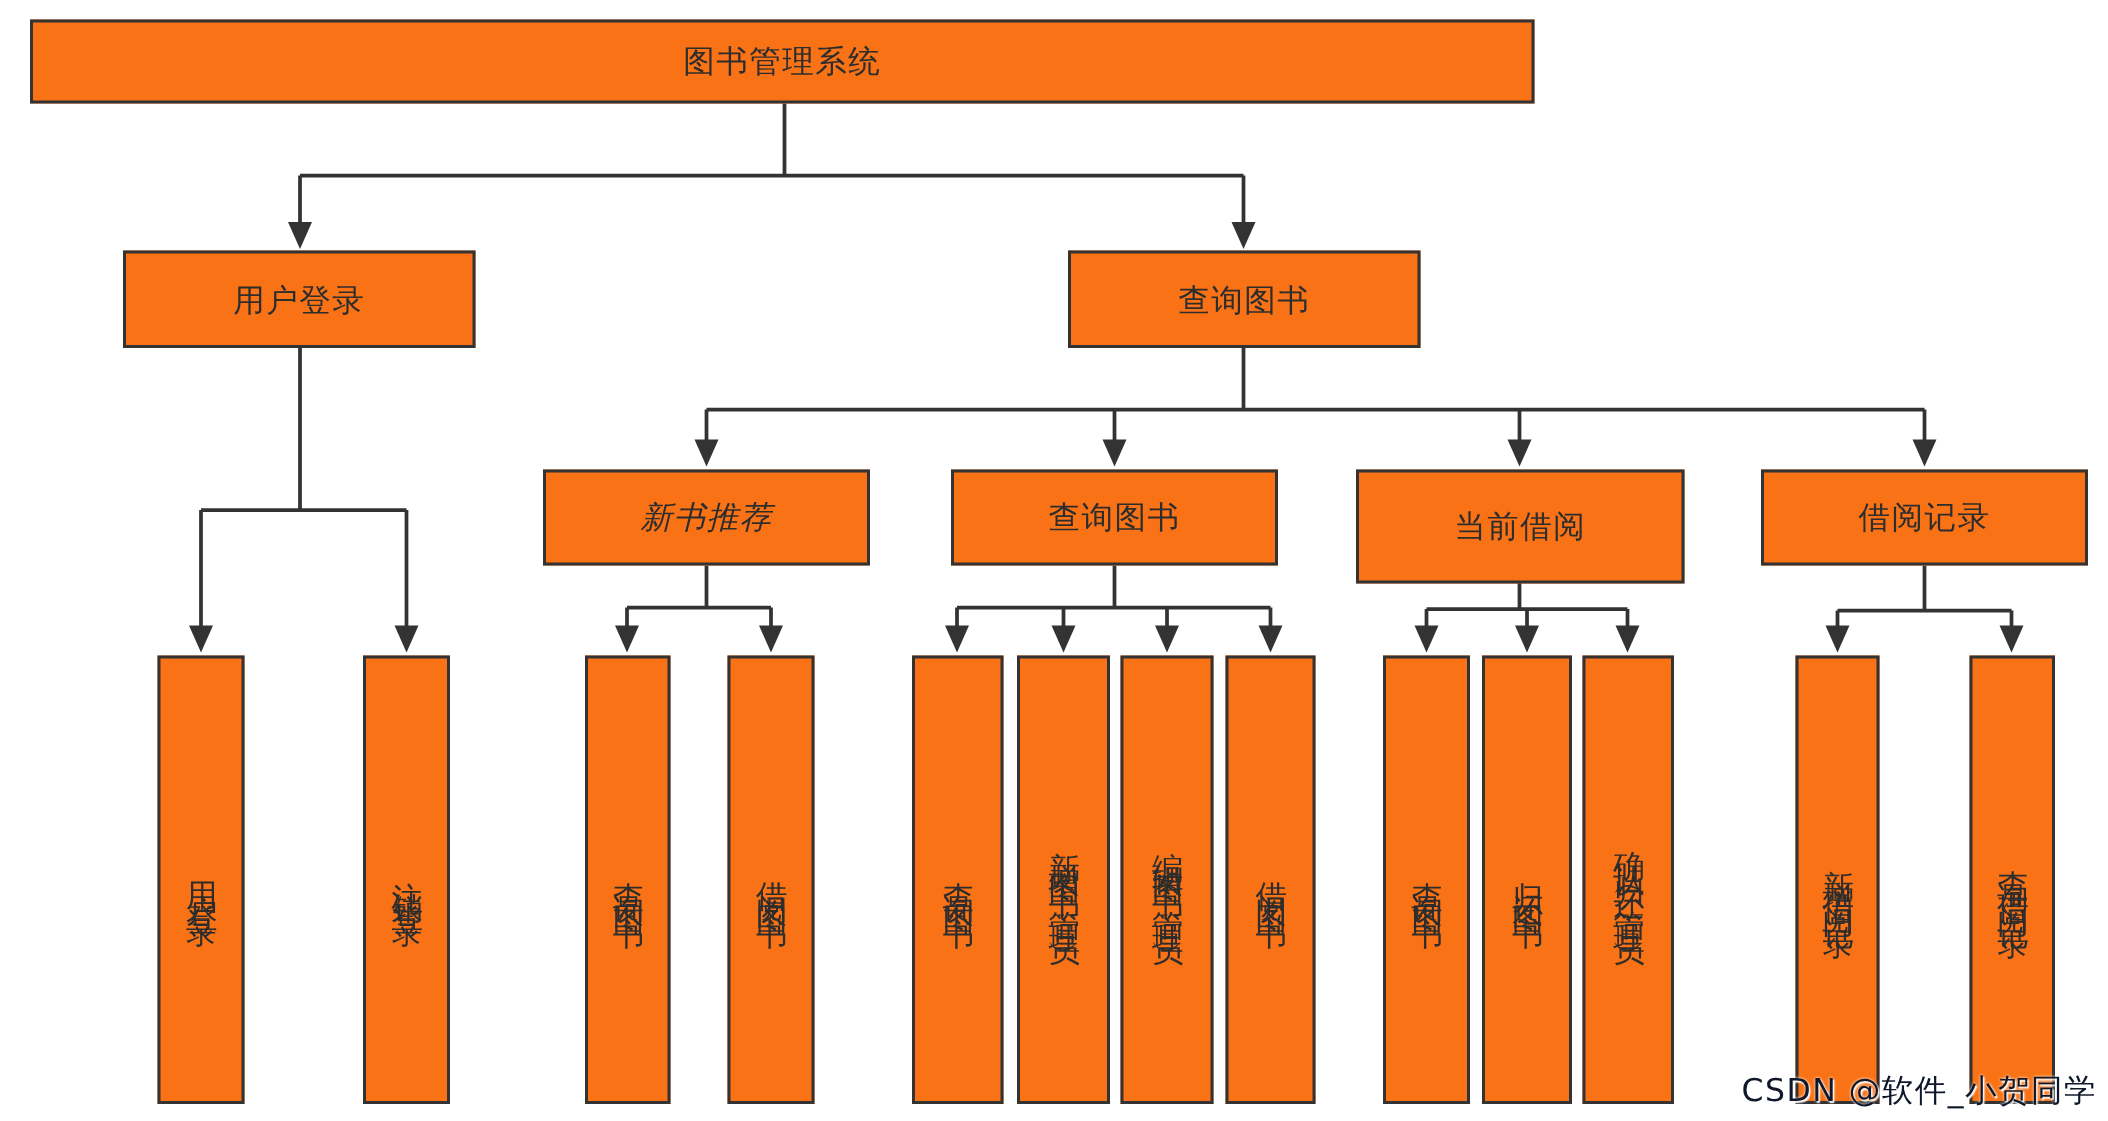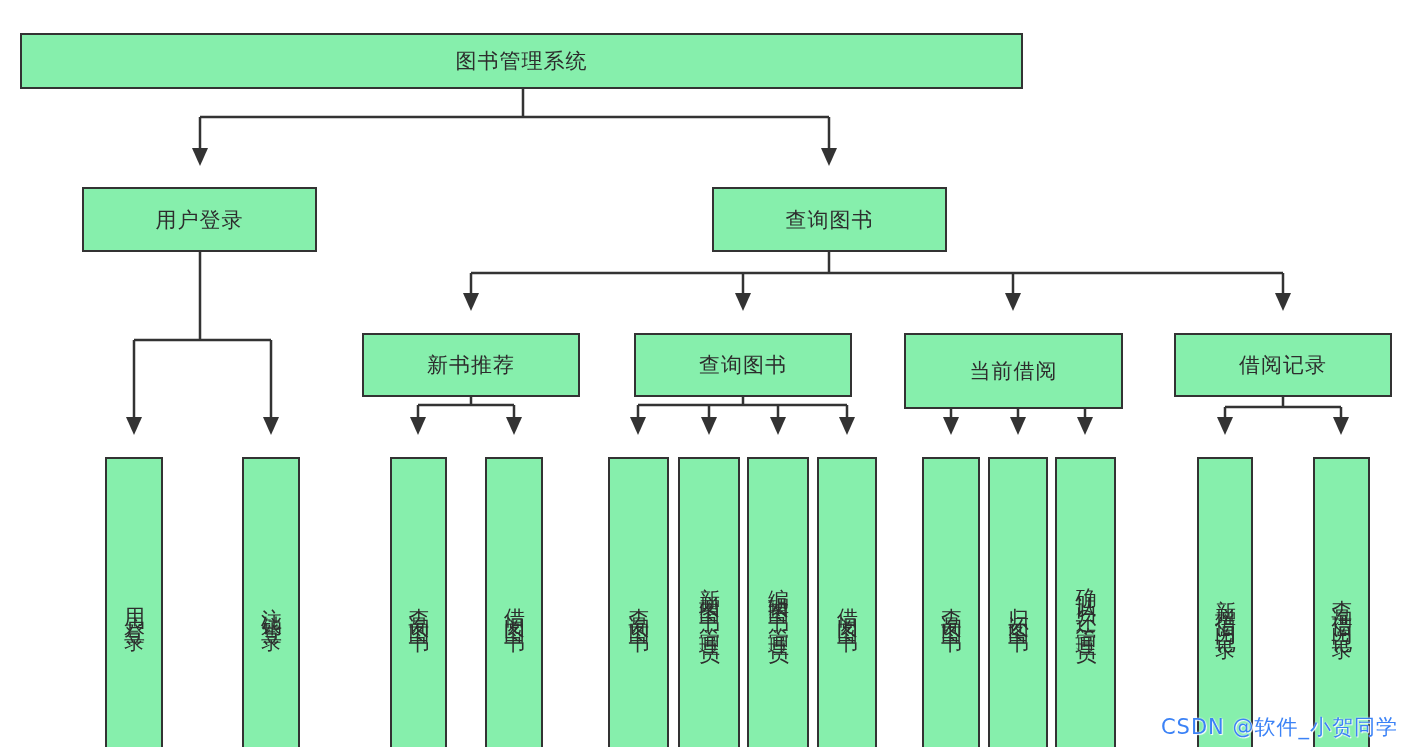--- a/index.html
+++ b/index.html
@@ -22,48 +22,47 @@
     stroke: #333333;
     stroke-width: 2.5;
     fill: none;
   }
   svg.connector-layer polygon {
     fill: #333333;
     stroke: none;
   }
   .node {
     position: absolute;
-    background: #86efac;
+    background: #f97316;
     border: 2.5px solid #333333;
     display: flex;
     align-items: center;
     justify-content: center;
     text-align: center;
-    margin-top: 20px;
   }
   .hbox {
     font-size: 21px;
     letter-spacing: 1px;
     white-space: nowrap;
   }
   .vbox {
     writing-mode: vertical-rl;
     text-orientation: mixed;
     font-size: 21px;
     letter-spacing: 8px;
     line-height: 1;
     white-space: nowrap;
   }
   .watermark {
     position: absolute;
     right: 7px;
     bottom: 6px;
     font-size: 21px;
     letter-spacing: 1px;
-    color: #3b82f6;
+    color: #0f172a;
     text-shadow: 0 0 2px #ffffff, 1px 1px 1px #ffffff;
     white-space: nowrap;
   }
 </style>
 </head>
 <body>
 
 <div class="canvas">
 
   <svg class="connector-layer" viewBox="0 0 1405 747">
@@ -133,21 +132,21 @@
       <path d="M1341,407 V420"></path>
         <polygon points="1333,417 1349,417 1341,435"></polygon>
     </g>
   </svg>
 
   <div class="node hbox" style="left:20px; top:13px; width:1003px; height:56px;">图书管理系统</div>
 
   <div class="node hbox" style="left:82px; top:167px; width:235px; height:65px;">用户登录</div>
   <div class="node hbox" style="left:712px; top:167px; width:235px; height:65px;">查询图书</div>
 
-  <div class="node hbox" style="left:362px; top:313px; width:218px; height:64px;">新书推荐</div>
+  <div class="node hbox" style="left:362px; top:313px; width:218px; height:64px;font-style:italic;">新书推荐</div>
   <div class="node hbox" style="left:634px; top:313px; width:218px; height:64px;">查询图书</div>
   <div class="node hbox" style="left:904px; top:313px; width:219px; height:76px;">当前借阅</div>
   <div class="node hbox" style="left:1174px; top:313px; width:218px; height:64px;">借阅记录</div>
 
   <div class="node vbox" style="left:105px; top:437px; width:58px; height:299px;">用户登录</div>
   <div class="node vbox" style="left:242px; top:437px; width:58px; height:299px;">注销登录</div>
 
   <div class="node vbox" style="left:390px; top:437px; width:57px; height:299px;">查询图书</div>
   <div class="node vbox" style="left:485px; top:437px; width:58px; height:299px;">借阅图书</div>
 

